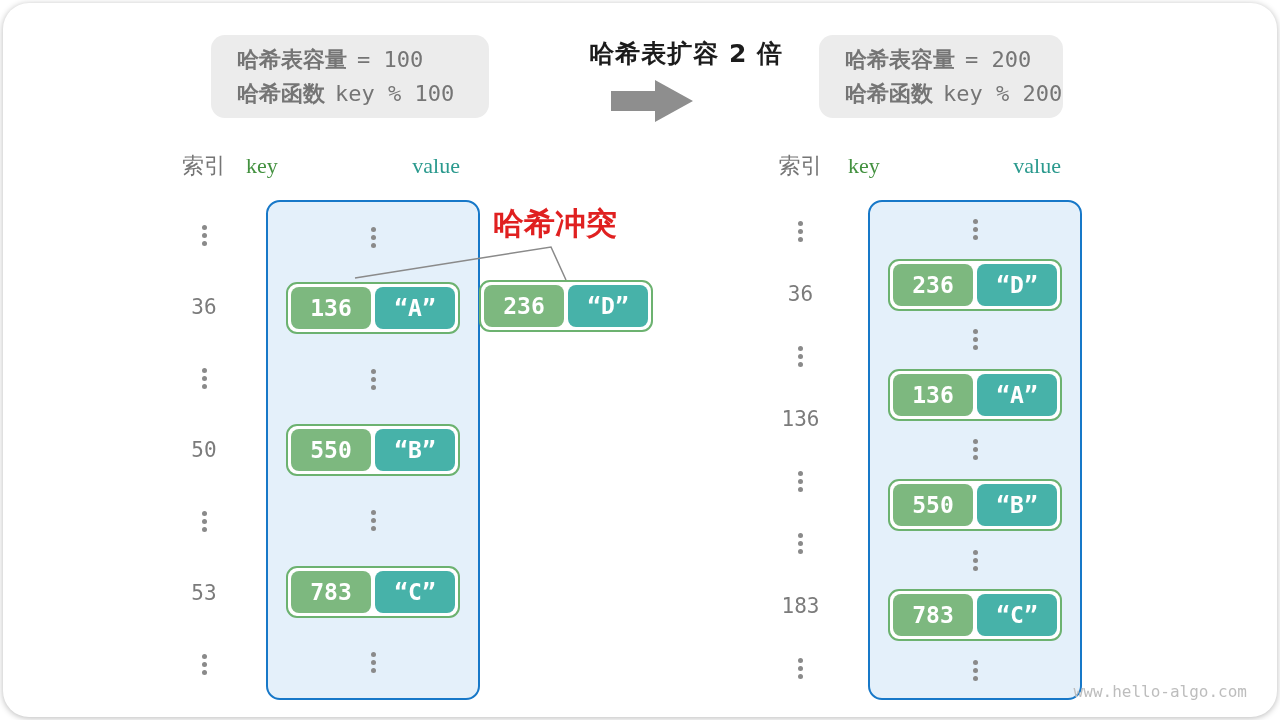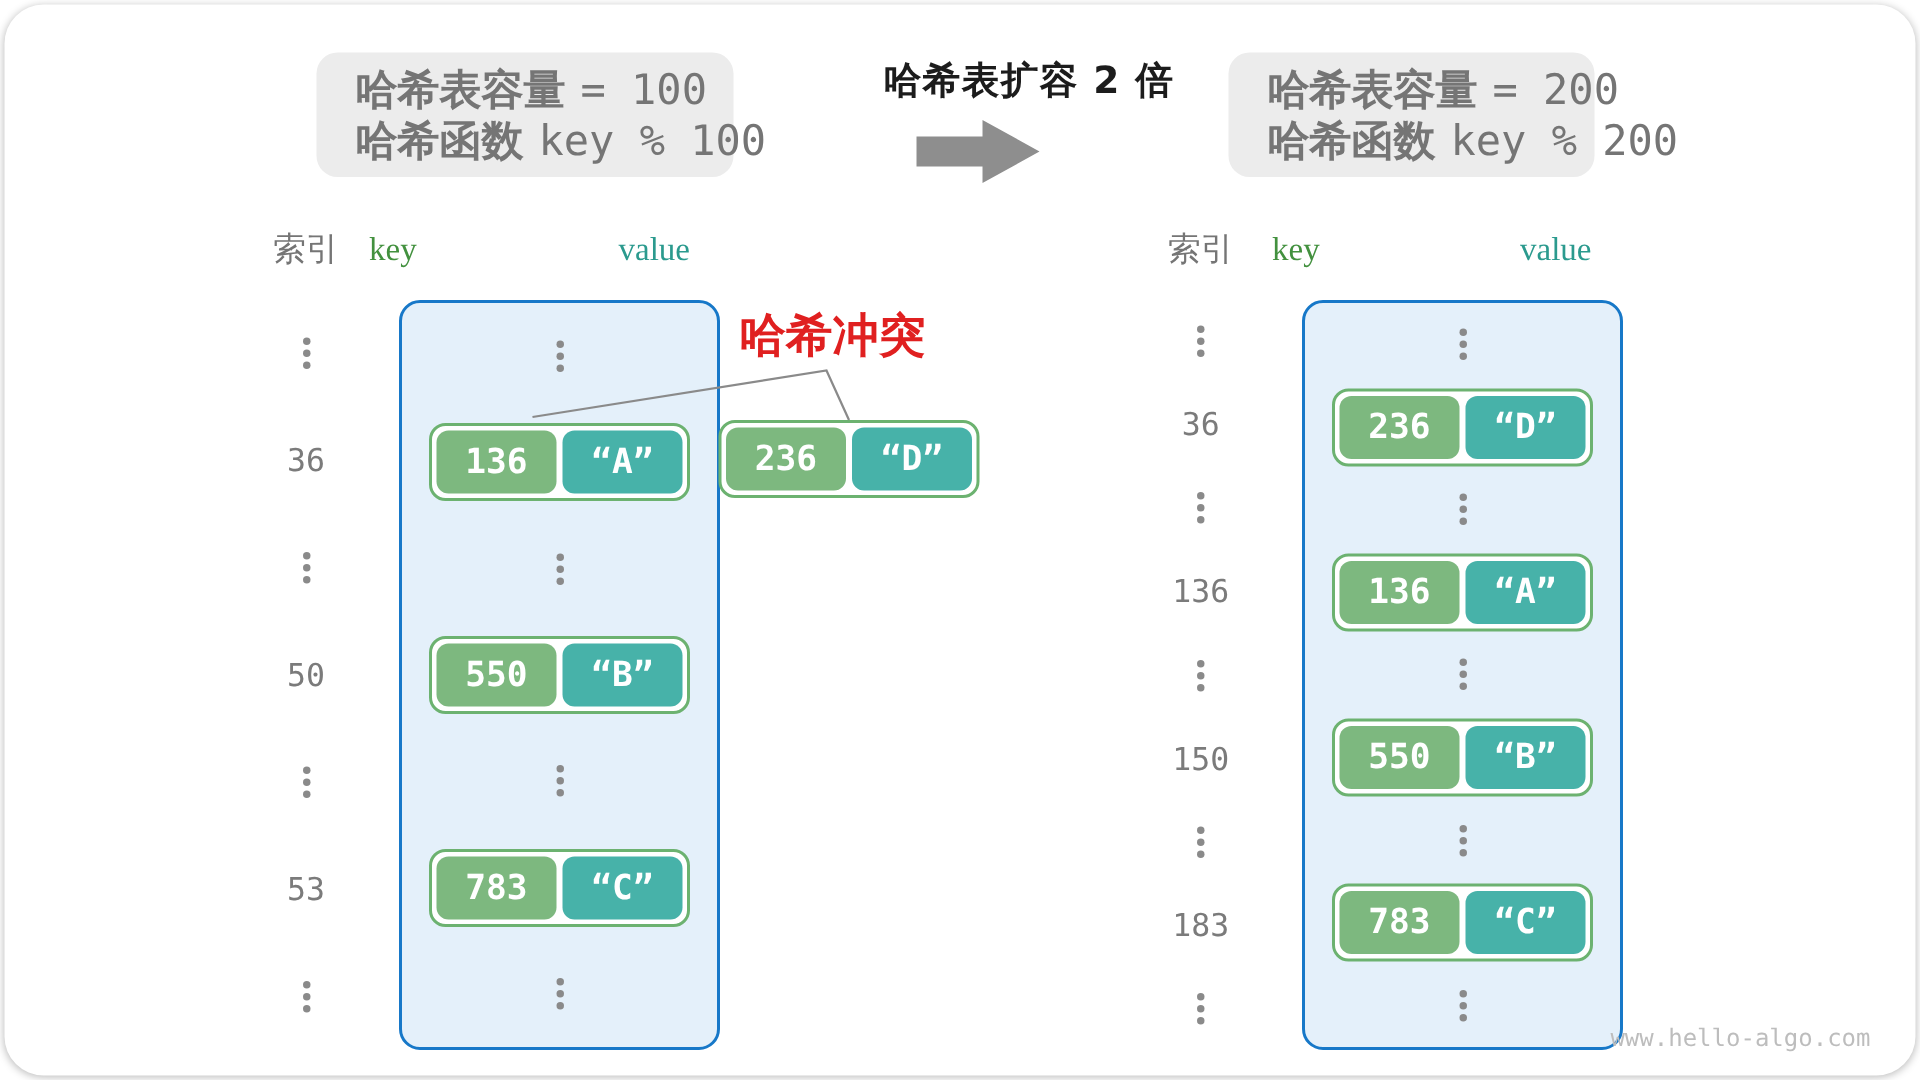--- a/index.html
+++ b/index.html
@@ -7,21 +7,21 @@
   .canvas{position:absolute;inset:3px;border-radius:26px;background:#fff;
     box-shadow:0 1px 6px rgba(0,0,0,.28);overflow:hidden;}
   .mono{font-family:"DejaVu Sans Mono","Liberation Mono",monospace;}
 
   
   .info-box{position:absolute;top:32px;height:83px;background:var(--info-bg);
     border-radius:14px;display:flex;flex-direction:column;justify-content:center;
     padding:0 0 0 26px;box-sizing:border-box;}
   .info-box.leftbox{left:208px;width:278px;}
   .info-box.rightbox{left:816px;width:244px;}
-  .info-line{font-size:28px;line-height:34px;color:var(--gray-text);white-space:nowrap;}
+  .info-line{font-size:22px;line-height:34px;color:var(--gray-text);white-space:nowrap;}
   .info-line .cjk{font-weight:bold;margin-right:10px;}
   .info-line .mono{color:var(--gray-text);}
 
   
   .transition-title{position:absolute;left:500px;top:34px;width:280px;text-align:right;
     font-size:25px;font-weight:bold;color:#1c1c1c;letter-spacing:1px;white-space:nowrap;}
 
   
   .hdr{position:absolute;top:148px;height:30px;display:flex;align-items:center;
     justify-content:center;font-size:22px;font-family:Liberation Serif, serif;}
@@ -205,21 +205,20 @@
           </div>
         </div>
         <div class="index-cell mono">136</div>
         <div class="index-cell mono">
           <div class="dots">
             <div class="dot"></div>
             <div class="dot"></div>
             <div class="dot"></div>
           </div>
         </div>
-        <div class="index-cell mono">150</div>
         <div class="index-cell mono">
           <div class="dots">
             <div class="dot"></div>
             <div class="dot"></div>
             <div class="dot"></div>
           </div>
         </div>
         <div class="index-cell mono">183</div>
         <div class="index-cell mono">
           <div class="dots">

